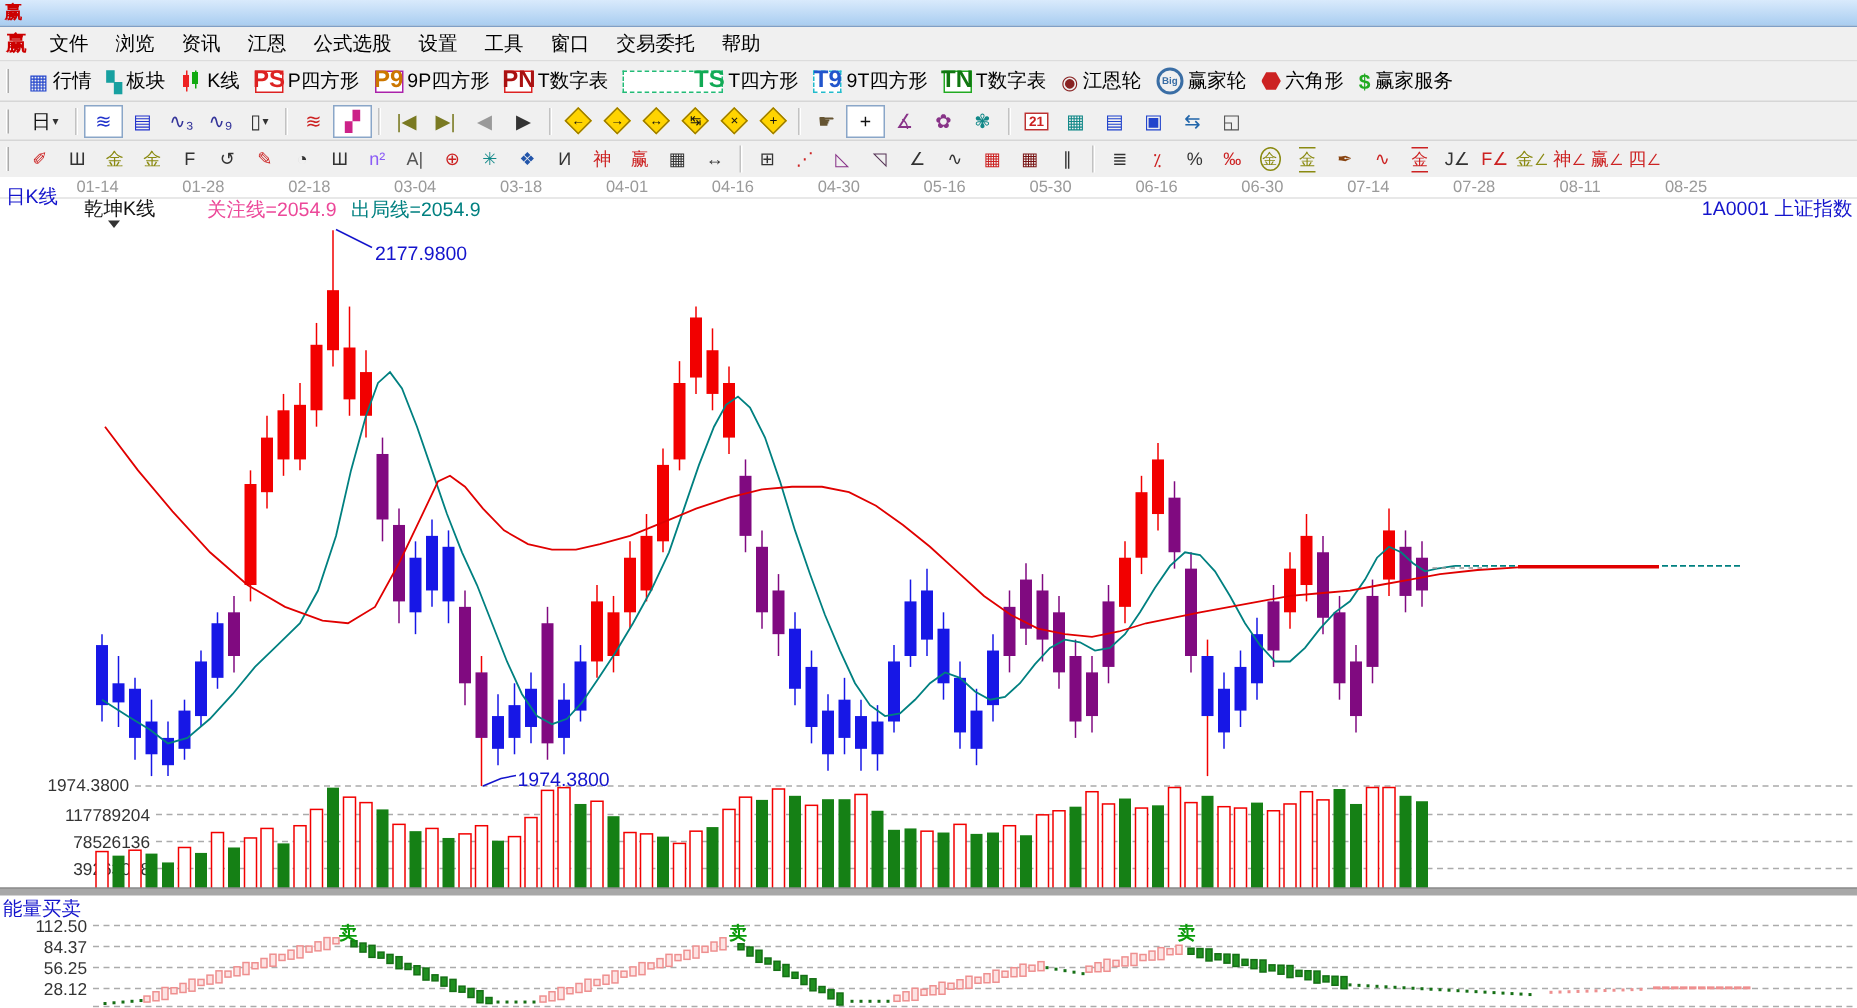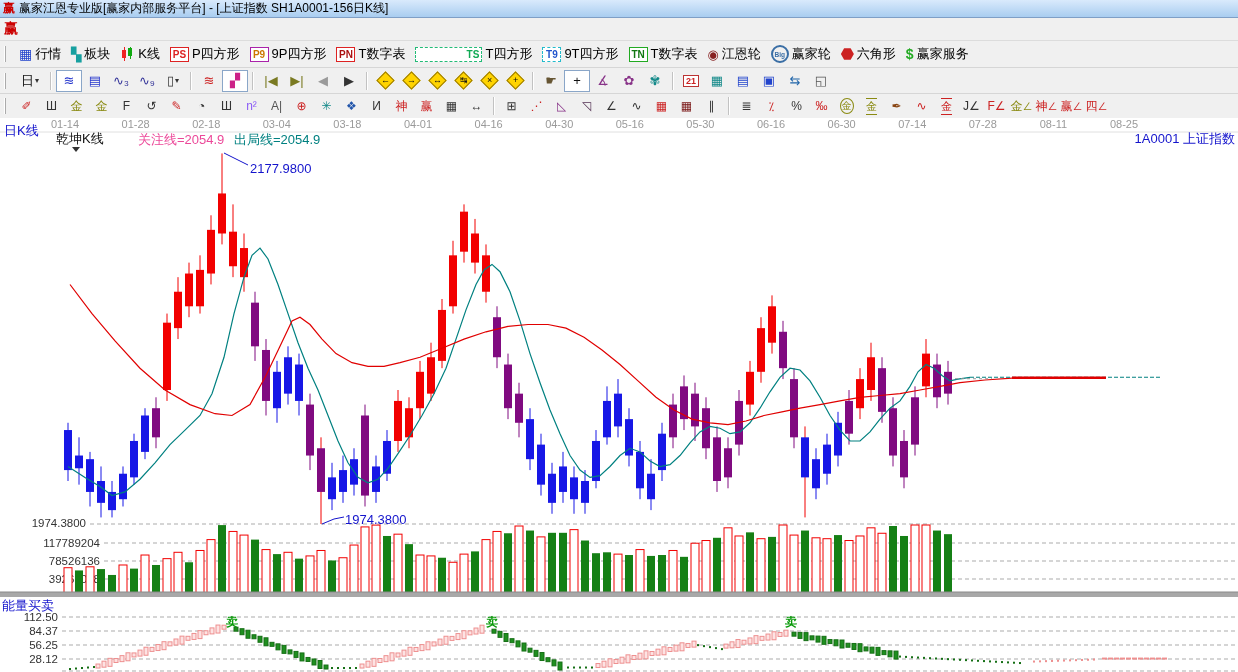--- a/index.html
+++ b/index.html
@@ -23,21 +23,21 @@
   .tb3{height:24px;}
   .tb-grip{width:3px;height:16px;border-left:2px ridge #ffffff;margin:0 5px 0 4px;flex:none;}
   .tb-sep{width:0;height:18px;border-left:1px solid #c2c2c2;border-right:1px solid #ffffff;margin:0 4px;flex:none;}
   .tb-item{display:flex;align-items:center;gap:3px;padding:1px 4px;font-size:13px;color:#000;
     border:1px solid transparent;flex:none;cursor:default;}
   .tb-btn{width:24px;height:20px;display:flex;align-items:center;justify-content:center;
     border:1px solid transparent;font-size:13px;flex:none;cursor:default;position:relative;}
   .tb-btn.pressed{border:1px solid #8aa6c8;background:#ffffff;}
   .tb3 .tb-btn{width:23px;height:19px;font-size:12px;}
   .badge{display:inline-flex;align-items:center;justify-content:center;
-    width:17px;height:13px;font-size:10px;font-weight:bold;background:#fff;}
+    width:17px;height:13px;font-size:16px;font-weight:bold;background:#fff;}
   .icon-grid{color:#2244cc;font-size:14px;}
   .icon-blocks{color:#17a0a0;font-size:13px;font-weight:bold;}
   .wheel{font-size:13px;}
   .bigcircle{width:14px;height:14px;border-radius:50%;border:2px solid #3a6ea5;color:#3a6ea5;
     font-size:6.5px;font-weight:bold;display:inline-flex;align-items:center;justify-content:center;}
   .hexicon{width:13px;height:13px;background:#cc2222;
     clip-path:polygon(25% 5%,75% 5%,100% 50%,75% 95%,25% 95%,0 50%);display:inline-block;}
   .dollar{color:#22aa22;font-weight:bold;font-size:14px;}
   .diamond{width:11px;height:11px;background:#ffd400;border:1px solid #9a7b00;transform:rotate(45deg);
     display:flex;align-items:center;justify-content:center;}
@@ -54,25 +54,36 @@
   .tri-down{position:absolute;width:0;height:0;border-left:4px solid transparent;
     border-right:4px solid transparent;border-top:5px solid #333;}
 </style>
 </head>
 <body>
 
 <div class="app">
 
   <div class="titlebar">
     <span class="app-logo">赢</span>
-    <span class="title-text">赢家江恩专业版[赢家内部服务平台] - [上证指数  SH1A0001-156日K线]</span>
   </div>
 
   <div class="menubar">
     <span class="menu-logo">赢</span>
+    <div id="menu-items" style="display:flex">
+        <span class="menu-item">文件</span>
+        <span class="menu-item">浏览</span>
+        <span class="menu-item">资讯</span>
+        <span class="menu-item">江恩</span>
+        <span class="menu-item">公式选股</span>
+        <span class="menu-item">设置</span>
+        <span class="menu-item">工具</span>
+        <span class="menu-item">窗口</span>
+        <span class="menu-item">交易委托</span>
+        <span class="menu-item">帮助</span>
+      </div>
   </div>
 
   <div class="toolbar tb1" id="toolbar-main">
       <div class="tb-grip"></div>
       <div class="tb-item">
         <span class="icon-grid">▦</span>
         <span>行情</span>
       </div>
       <div class="tb-item">
         <span class="icon-blocks">▚</span>

